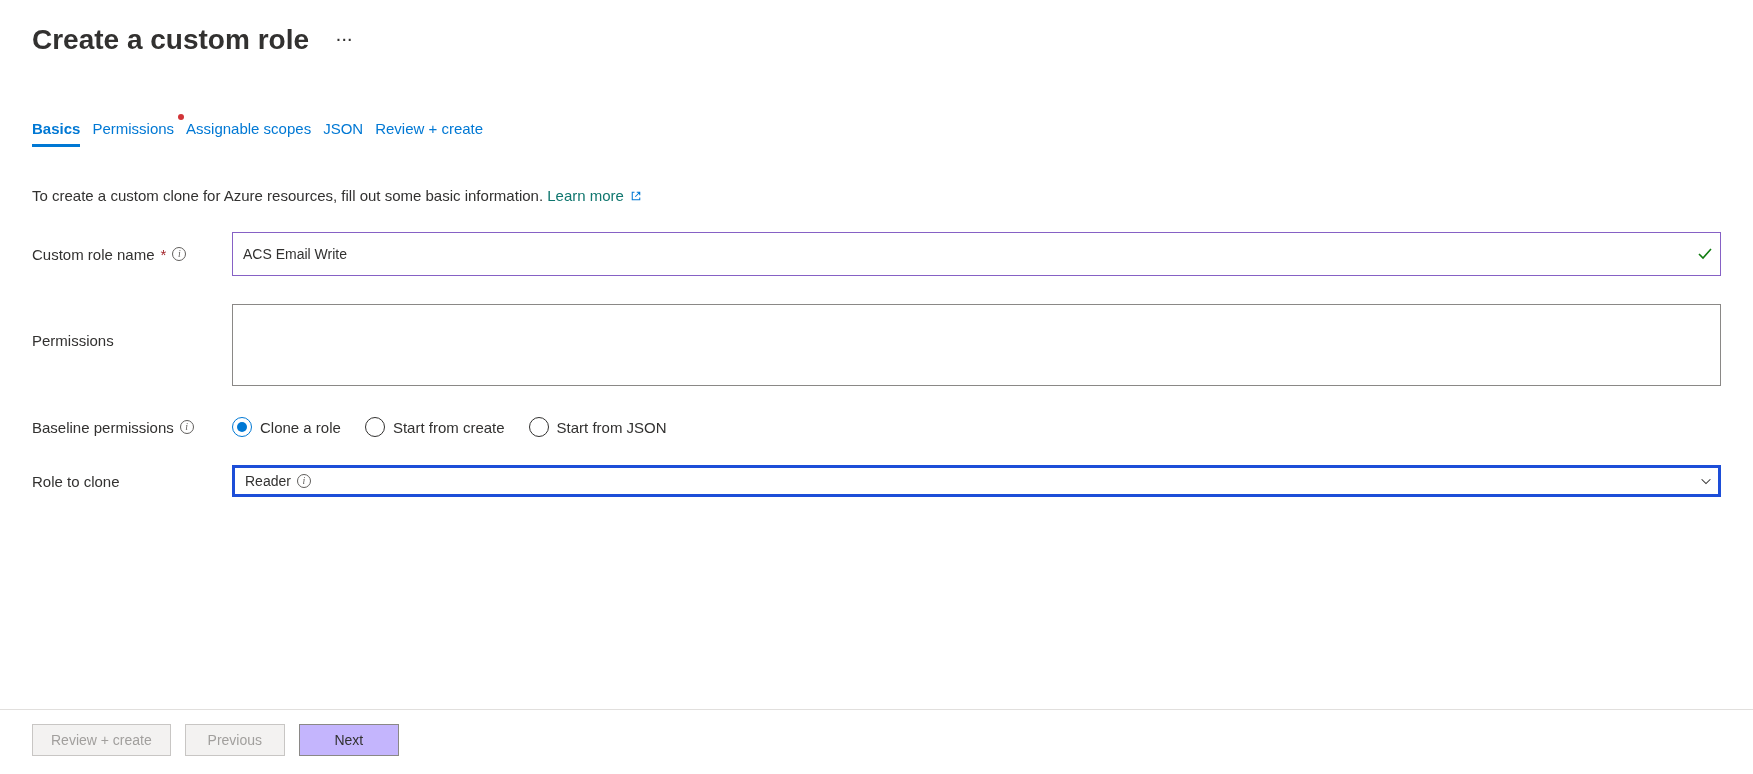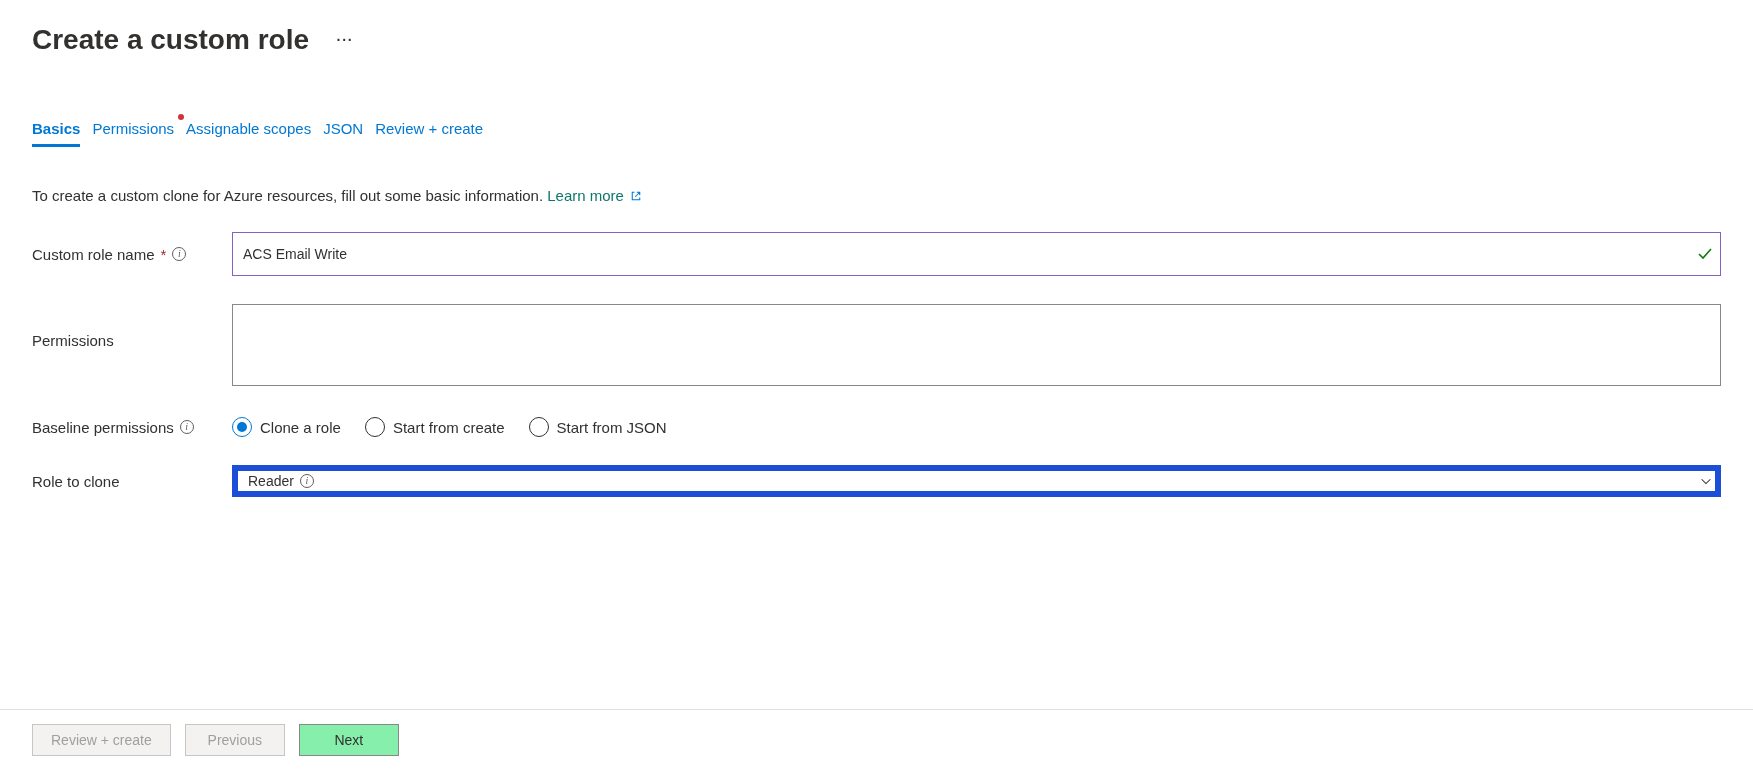--- a/index.html
+++ b/index.html
@@ -191,21 +191,21 @@
       border-radius: 50%;
       background: #0078d4;
     }
     .select-wrap {
       flex: 1;
       position: relative;
     }
     .select {
       width: 100%;
       height: 32px;
-      border: 6px solid #1d4ed8;
+      border: 3px solid #1d4ed8;
       background: #fff;
       display: flex;
       align-items: center;
       padding: 0 34px 0 10px;
       font-size: 14px;
       cursor: pointer;
       gap: 6px;
     }
     .chevron {
       position: absolute;
@@ -222,21 +222,21 @@
       padding: 14px 32px 18px;
       display: flex;
       gap: 14px;
       background: #fff;
     }
     .btn {
       min-width: 100px;
       height: 32px;
       padding: 0 18px;
       border: 1px solid #8a8886;
-      background: #86efac;
+      background: #c4b5fd;
       font-size: 14px;
       font-family: inherit;
       cursor: pointer;
       color: #323130;
     }
     .btn.disabled {
       background: #f3f2f1;
       color: #a19f9d;
       border-color: #c8c6c4;
       cursor: default;

